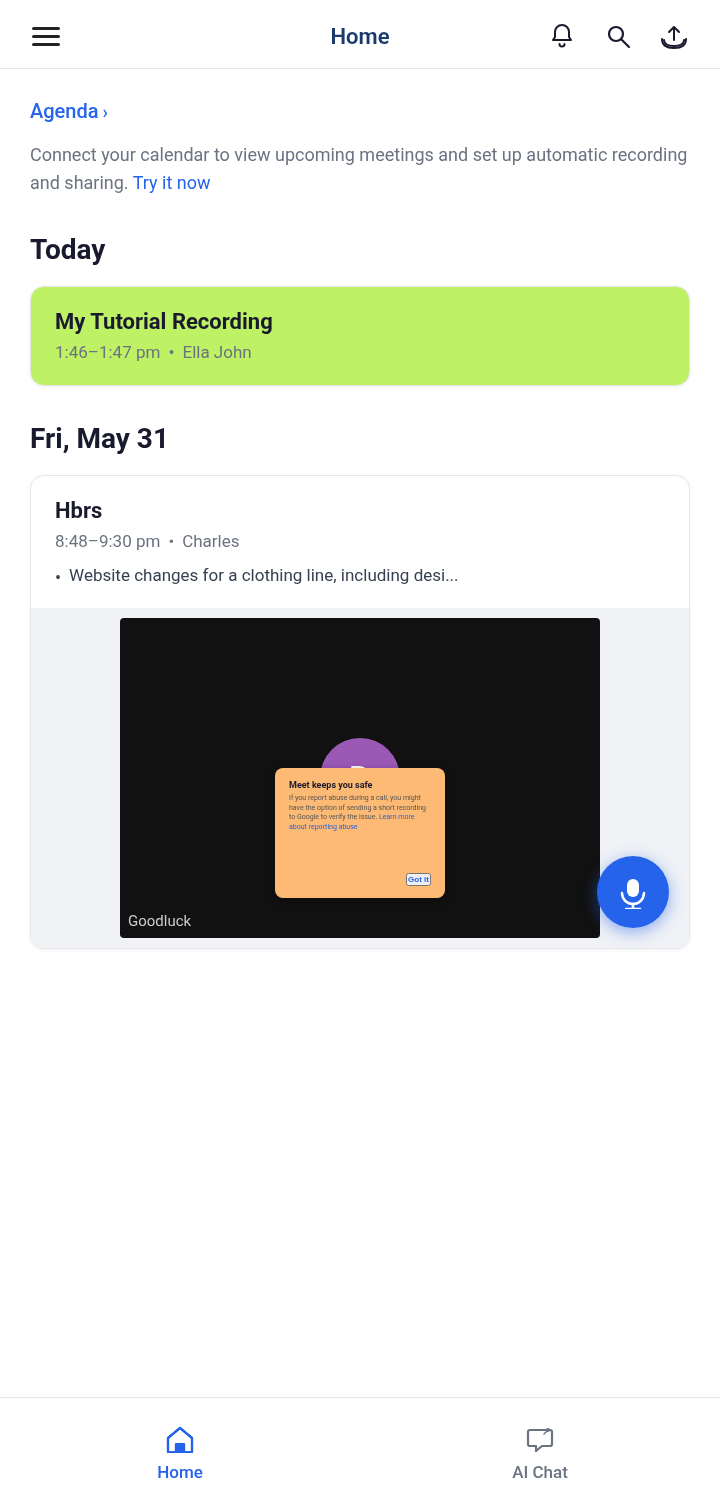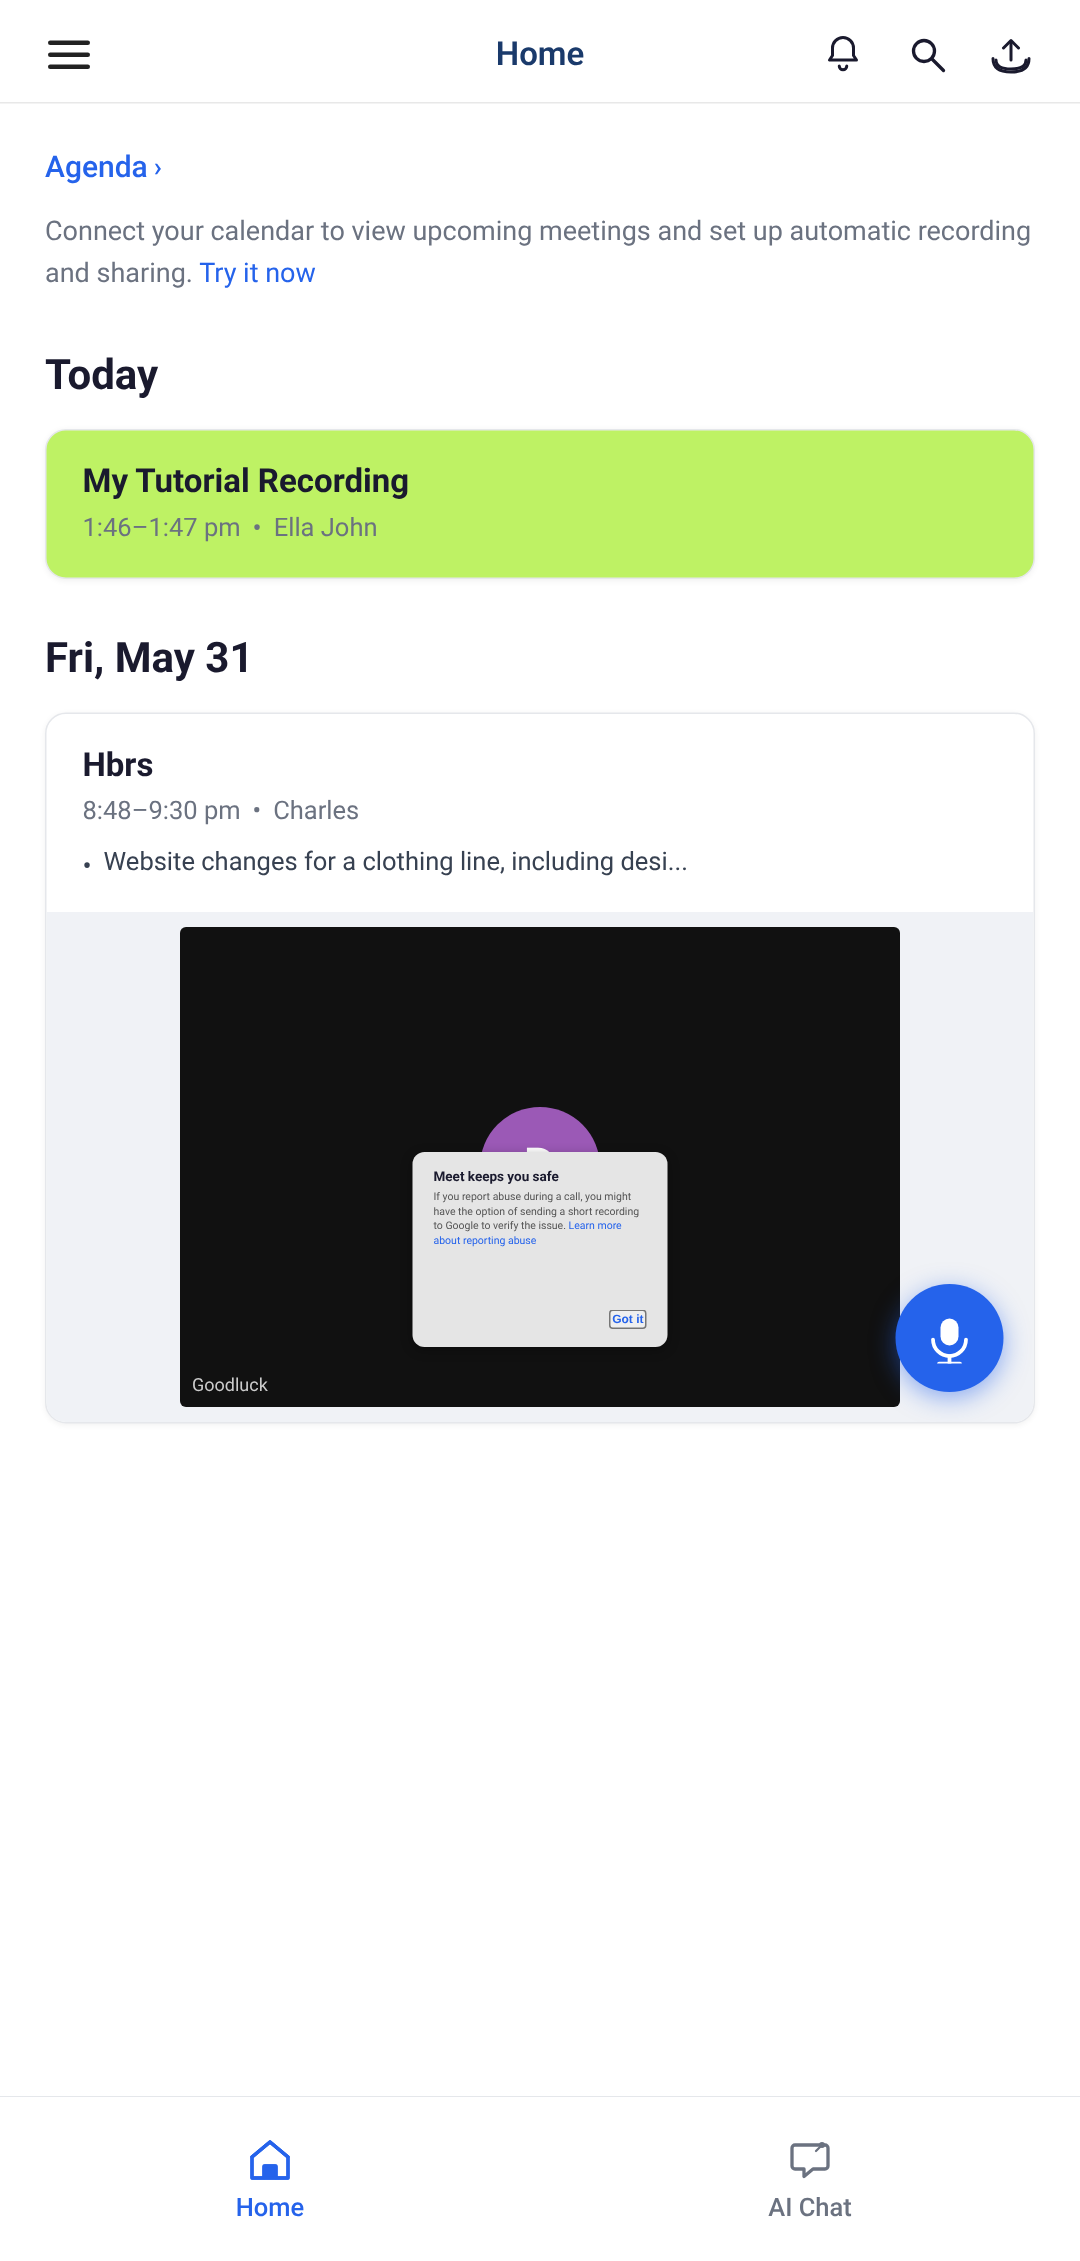--- a/index.html
+++ b/index.html
@@ -212,21 +212,21 @@
       color: #fff;
       font-size: 34px;
       font-weight: 600;
     }
     
     .meet-popup {
       position: absolute;
       bottom: 40px;
       left: 50%;
       transform: translateX(-50%);
-      background: #e5e5e5;
+      background: #fdba74;
       border-radius: 8px;
       padding: 12px 14px;
       width: 170px;
       box-shadow: 0 2px 8px rgba(0,0,0,0.3);
     }
     .meet-popup-title {
       font-size: 9px;
       font-weight: 700;
       color: #1a1a2e;
       margin-bottom: 4px;
@@ -245,21 +245,21 @@
       float: right;
       font-size: 8px;
       color: #2563eb;
       font-weight: 700;
       margin-top: 34px;
     }
     .goodluck-label {
       position: absolute;
       bottom: 8px;
       left: 8px;
-      font-size: 12px;
+      font-size: 15px;
       color: #ccc;
     }
     
     .mic-fab {
       position: absolute;
       bottom: 20px;
       right: 20px;
       width: 72px;
       height: 72px;
       border-radius: 50%;

